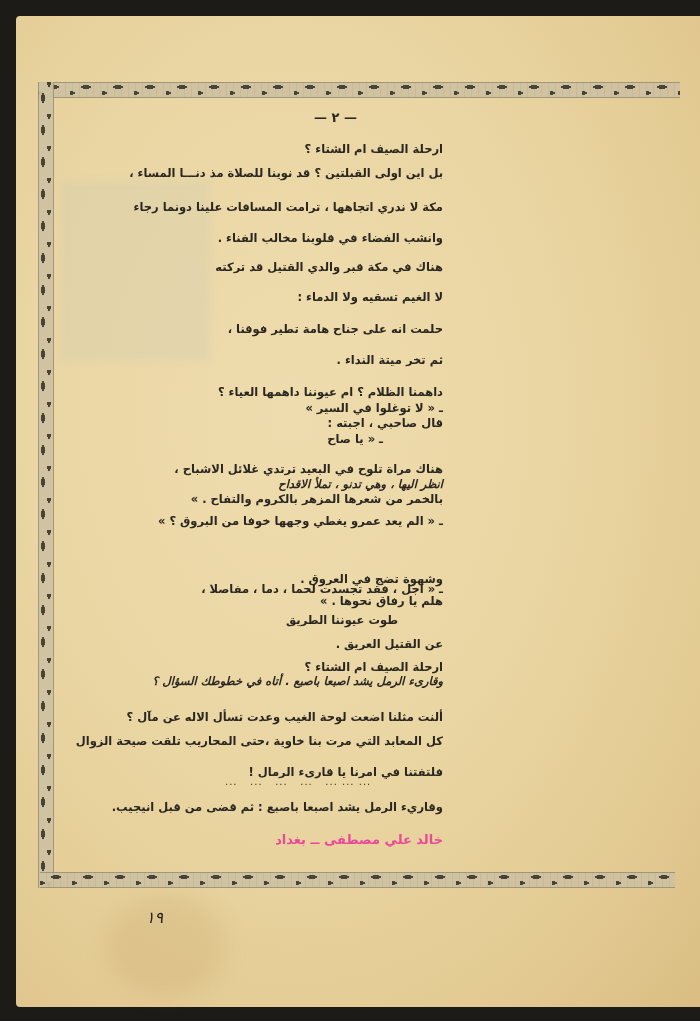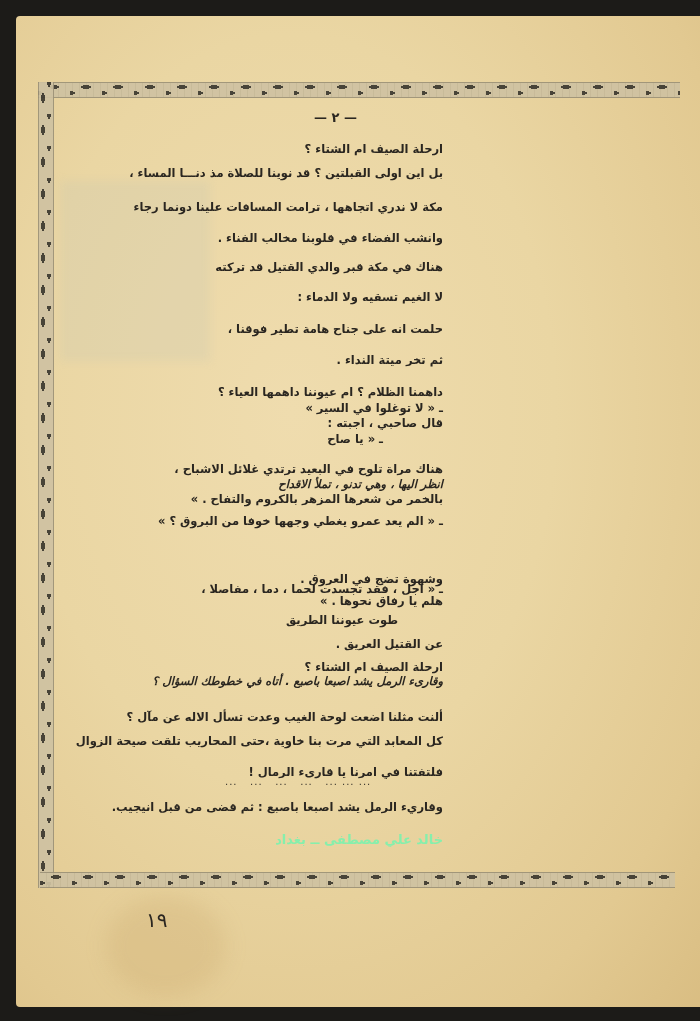--- a/index.html
+++ b/index.html
@@ -58,27 +58,28 @@
       font-size: 13px; font-weight: bold; color: #2a2620;
       font-family: "DejaVu Sans", sans-serif;
     }
     .dots {
       position: absolute; left: 225px; top: 776px;
       font-size: 10px; color: #3a352c; letter-spacing: 1px;
       font-family: "DejaVu Sans", sans-serif; white-space: pre;
     }
     .author {
       position: absolute; right: 257px; top: 832px;
-      direction: rtl; font-size: 13px; font-weight: bold; color: #86efac;
+      direction: rtl; font-size: 13px; font-weight: bold; color: #ec4899;
       font-family: "DejaVu Sans", sans-serif; white-space: nowrap;
     }
     .page-number {
       position: absolute; left: 146px; top: 908px;
-      font-size: 20px; color: #2b2620;
+      font-size: 16px; color: #2b2620;
       font-family: "DejaVu Serif", serif;
+      font-style: italic;
     }
   </style>
 </head>
 <body>
 
 <div class="page">
   <div class="stain"></div>
   <div class="stain2"></div>
 </div>
 

